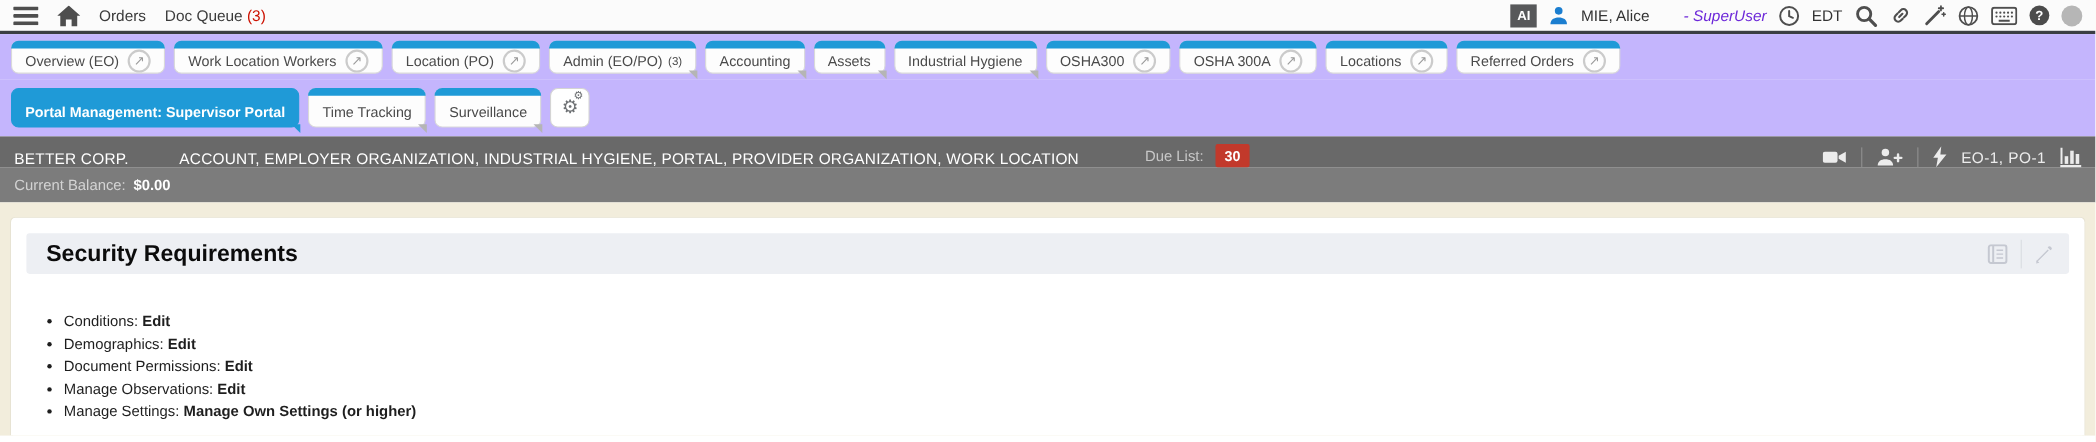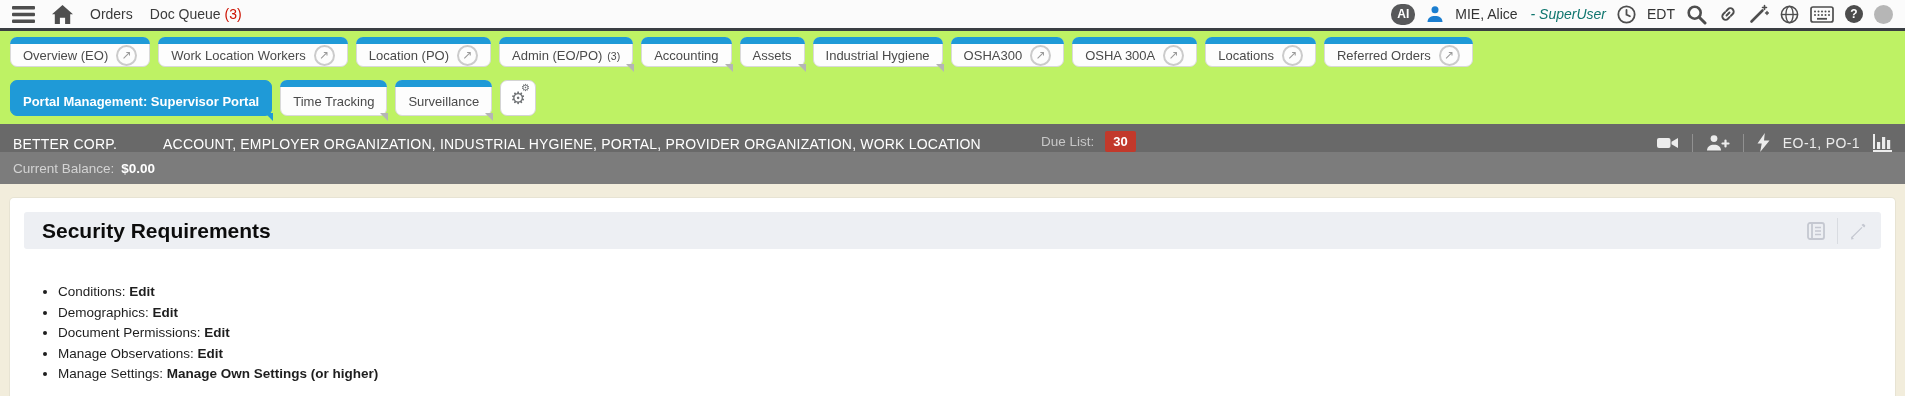--- a/index.html
+++ b/index.html
@@ -7,31 +7,31 @@
     font-family:"Liberation Sans",sans-serif;}
 
   
   .topbar{height:31px;background:#fbfbfb;border-bottom:3px solid var(--topbar-border);
     display:flex;align-items:center;justify-content:space-between;padding:0 12px}
   .topbar-left{display:flex;align-items:center;gap:17px}
   .icon-btn{display:inline-flex;align-items:center;justify-content:center;color:#4e4e4e;cursor:pointer}
   .nav-label{font-size:14px;color:#3b3b3b;cursor:pointer}
   .count-red{color:#cc1100}
   .topbar-right{display:flex;align-items:center;gap:11px;color:#3f3f3f}
-  .ai-badge{min-width:24px;height:21px;padding:0 4px;border-radius:10px;background:#57585a;color:#fff;
+  .ai-badge{min-width:24px;height:21px;padding:0 4px;border-radius:0;background:#57585a;color:#fff;
     font-weight:bold;font-size:12px;display:inline-flex;align-items:center;justify-content:center}
   .user-name,.tz{font-size:14px;color:#333}
-  .user-role{font-size:14px;color:#0f766e;font-style:italic;margin-left:2px}
+  .user-role{font-size:14px;color:#6d28d9;font-style:italic;margin-left:20px}
   .help-circle{width:18px;height:18px;border-radius:50%;background:#4c4c4c;color:#fff;
     display:inline-flex;align-items:center;justify-content:center;font-size:12px;font-weight:bold}
   .help-circle::before{content:"?"}
   .avatar{width:19px;height:19px;border-radius:50%;background:#b6b6b6;display:inline-block}
 
   
-  .tabrow{display:flex;align-items:flex-start;gap:8px;padding:6px 10px 0;background:#bef264}
+  .tabrow{display:flex;align-items:flex-start;gap:8px;padding:6px 10px 0;background:#c4b5fd}
   .tabrow1{height:41px}
   .tabrow2{height:52px;padding-top:8px}
   .tab{position:relative;display:inline-flex;align-items:center;gap:8px;height:30px;
     padding:7px 12px 0;background:#fdfdfd;border:1px solid #d9d9d9;border-radius:7px;
     font-size:13px;color:#4a4a4a;cursor:pointer;white-space:nowrap}
   .tab::before{content:"";position:absolute;top:-1px;left:-1px;right:-1px;height:7px;
     background:var(--accent);border-radius:7px 7px 0 0}
   .tabrow2 .tab{height:36px;font-size:13px}
   .tab.active{background:var(--accent);border-color:var(--accent);color:#fff;font-weight:bold}
   .tab.active::before{display:none}

